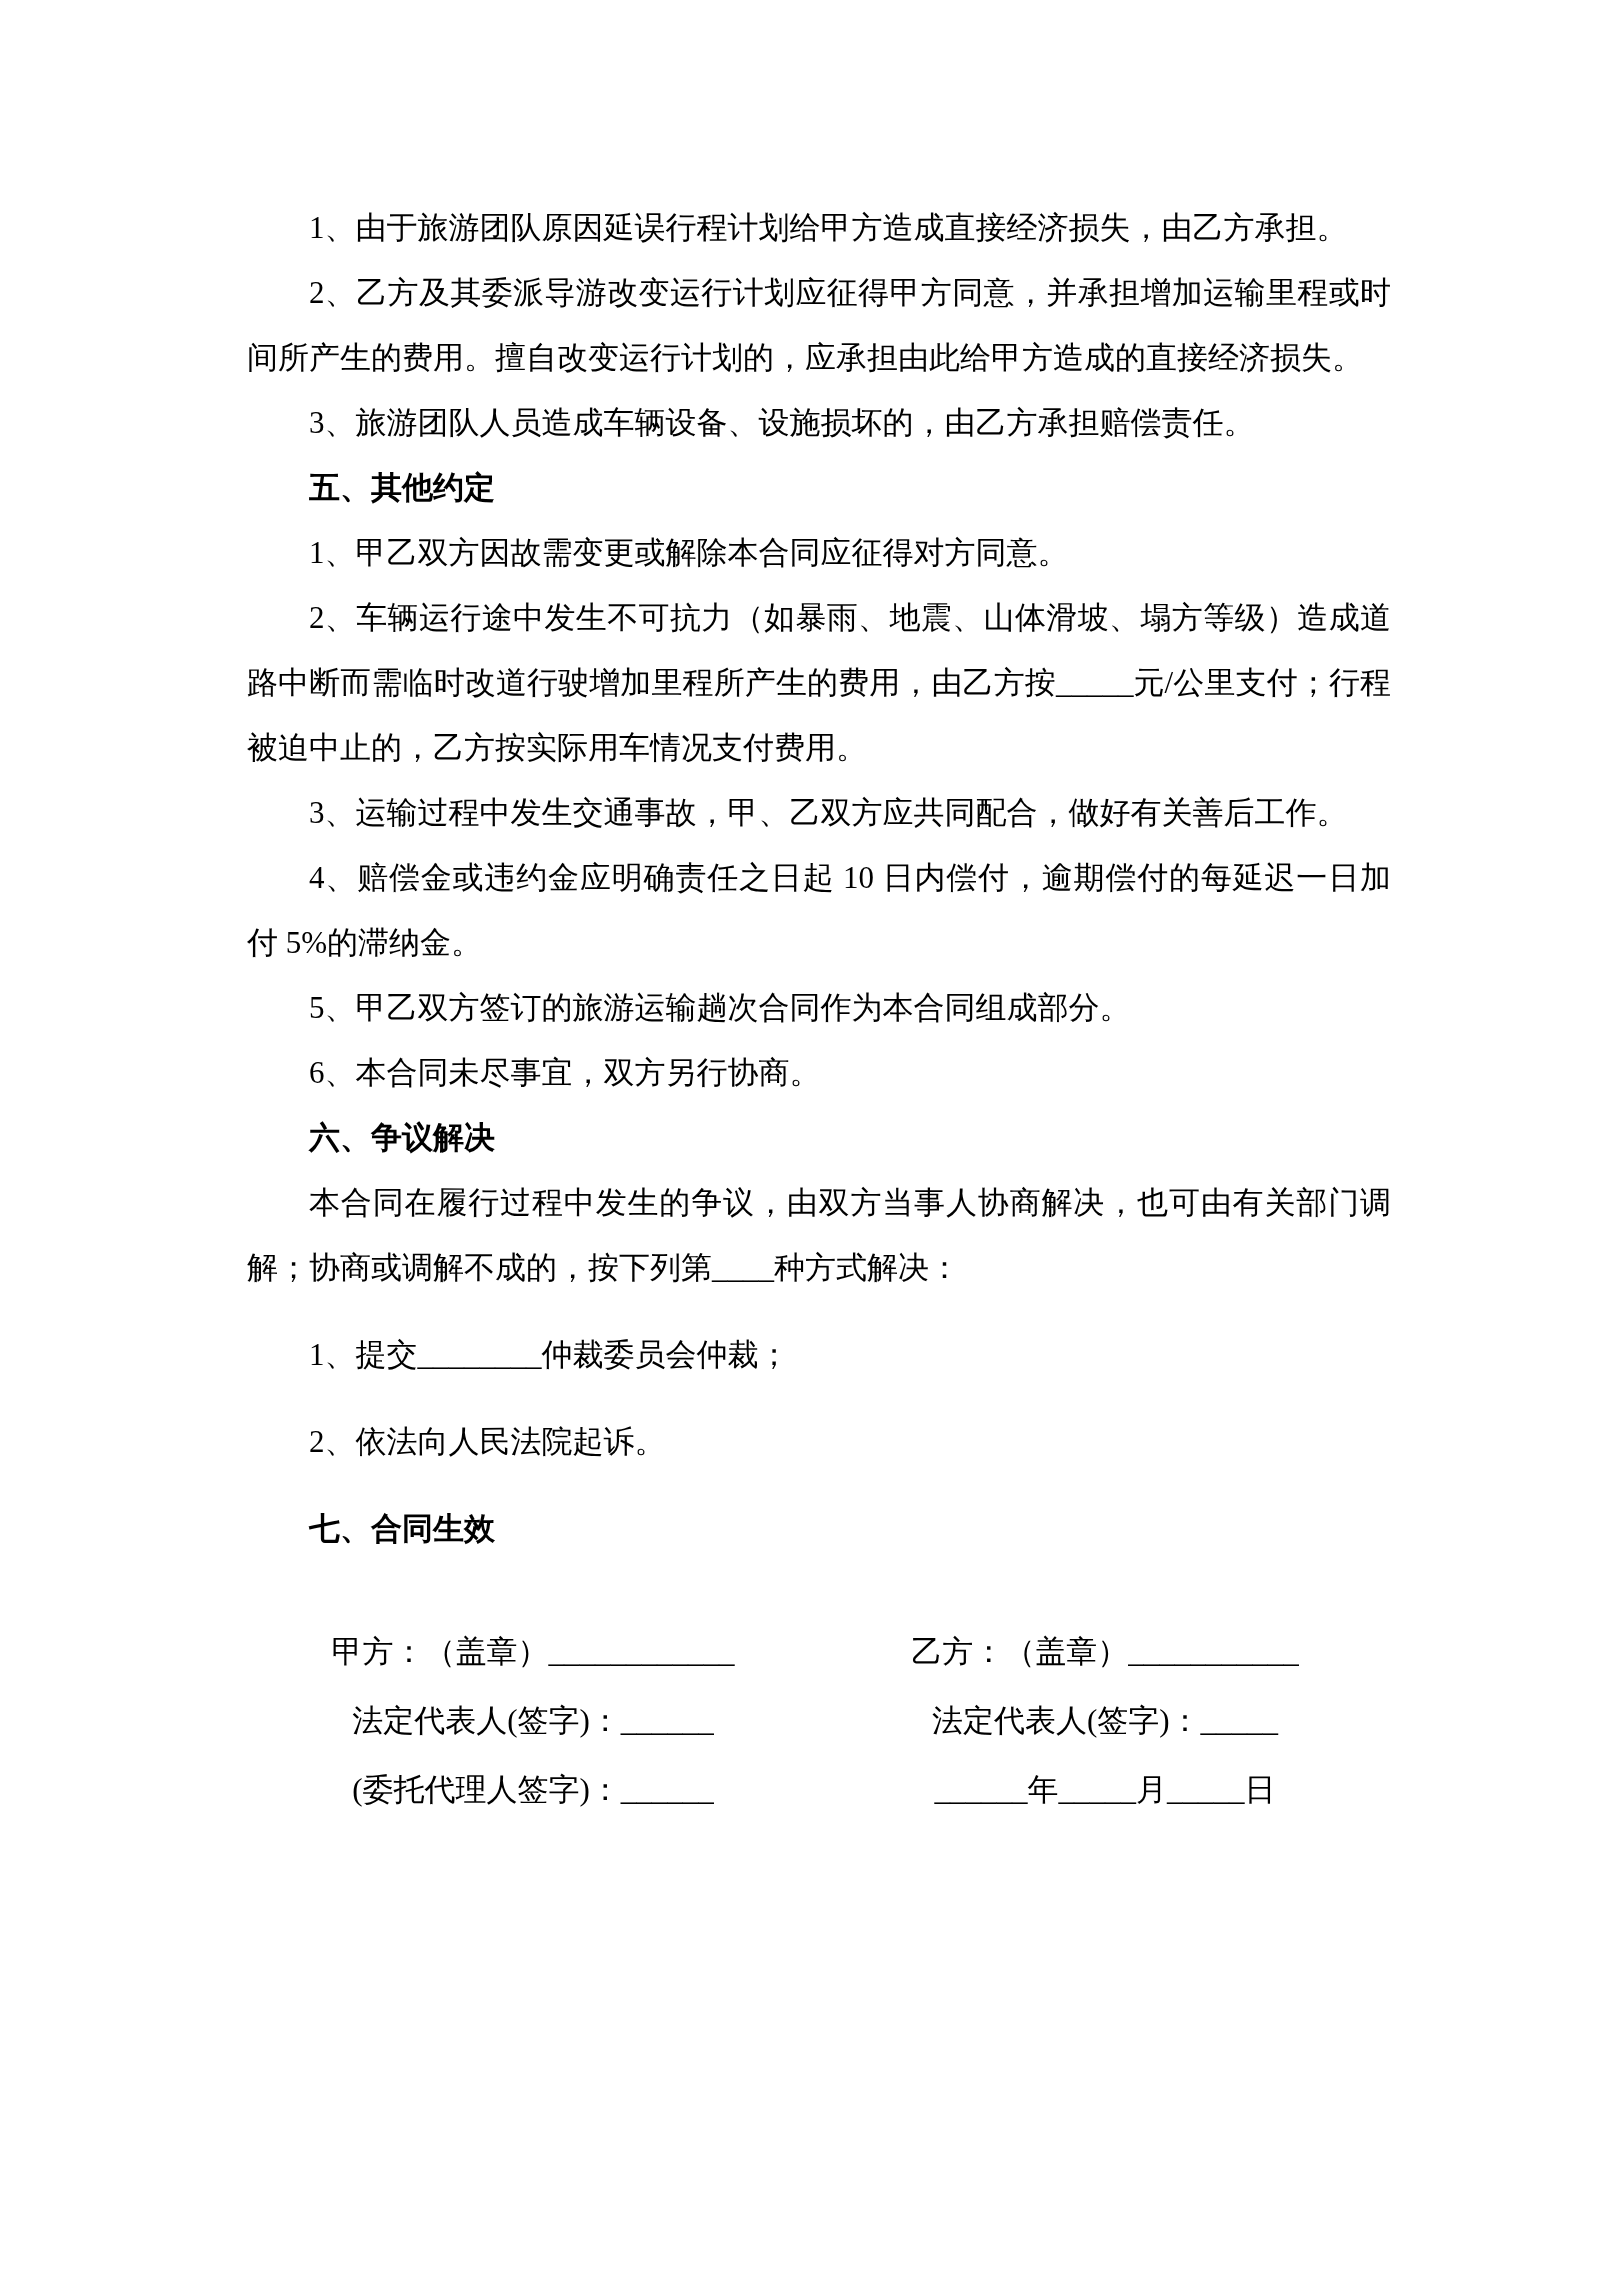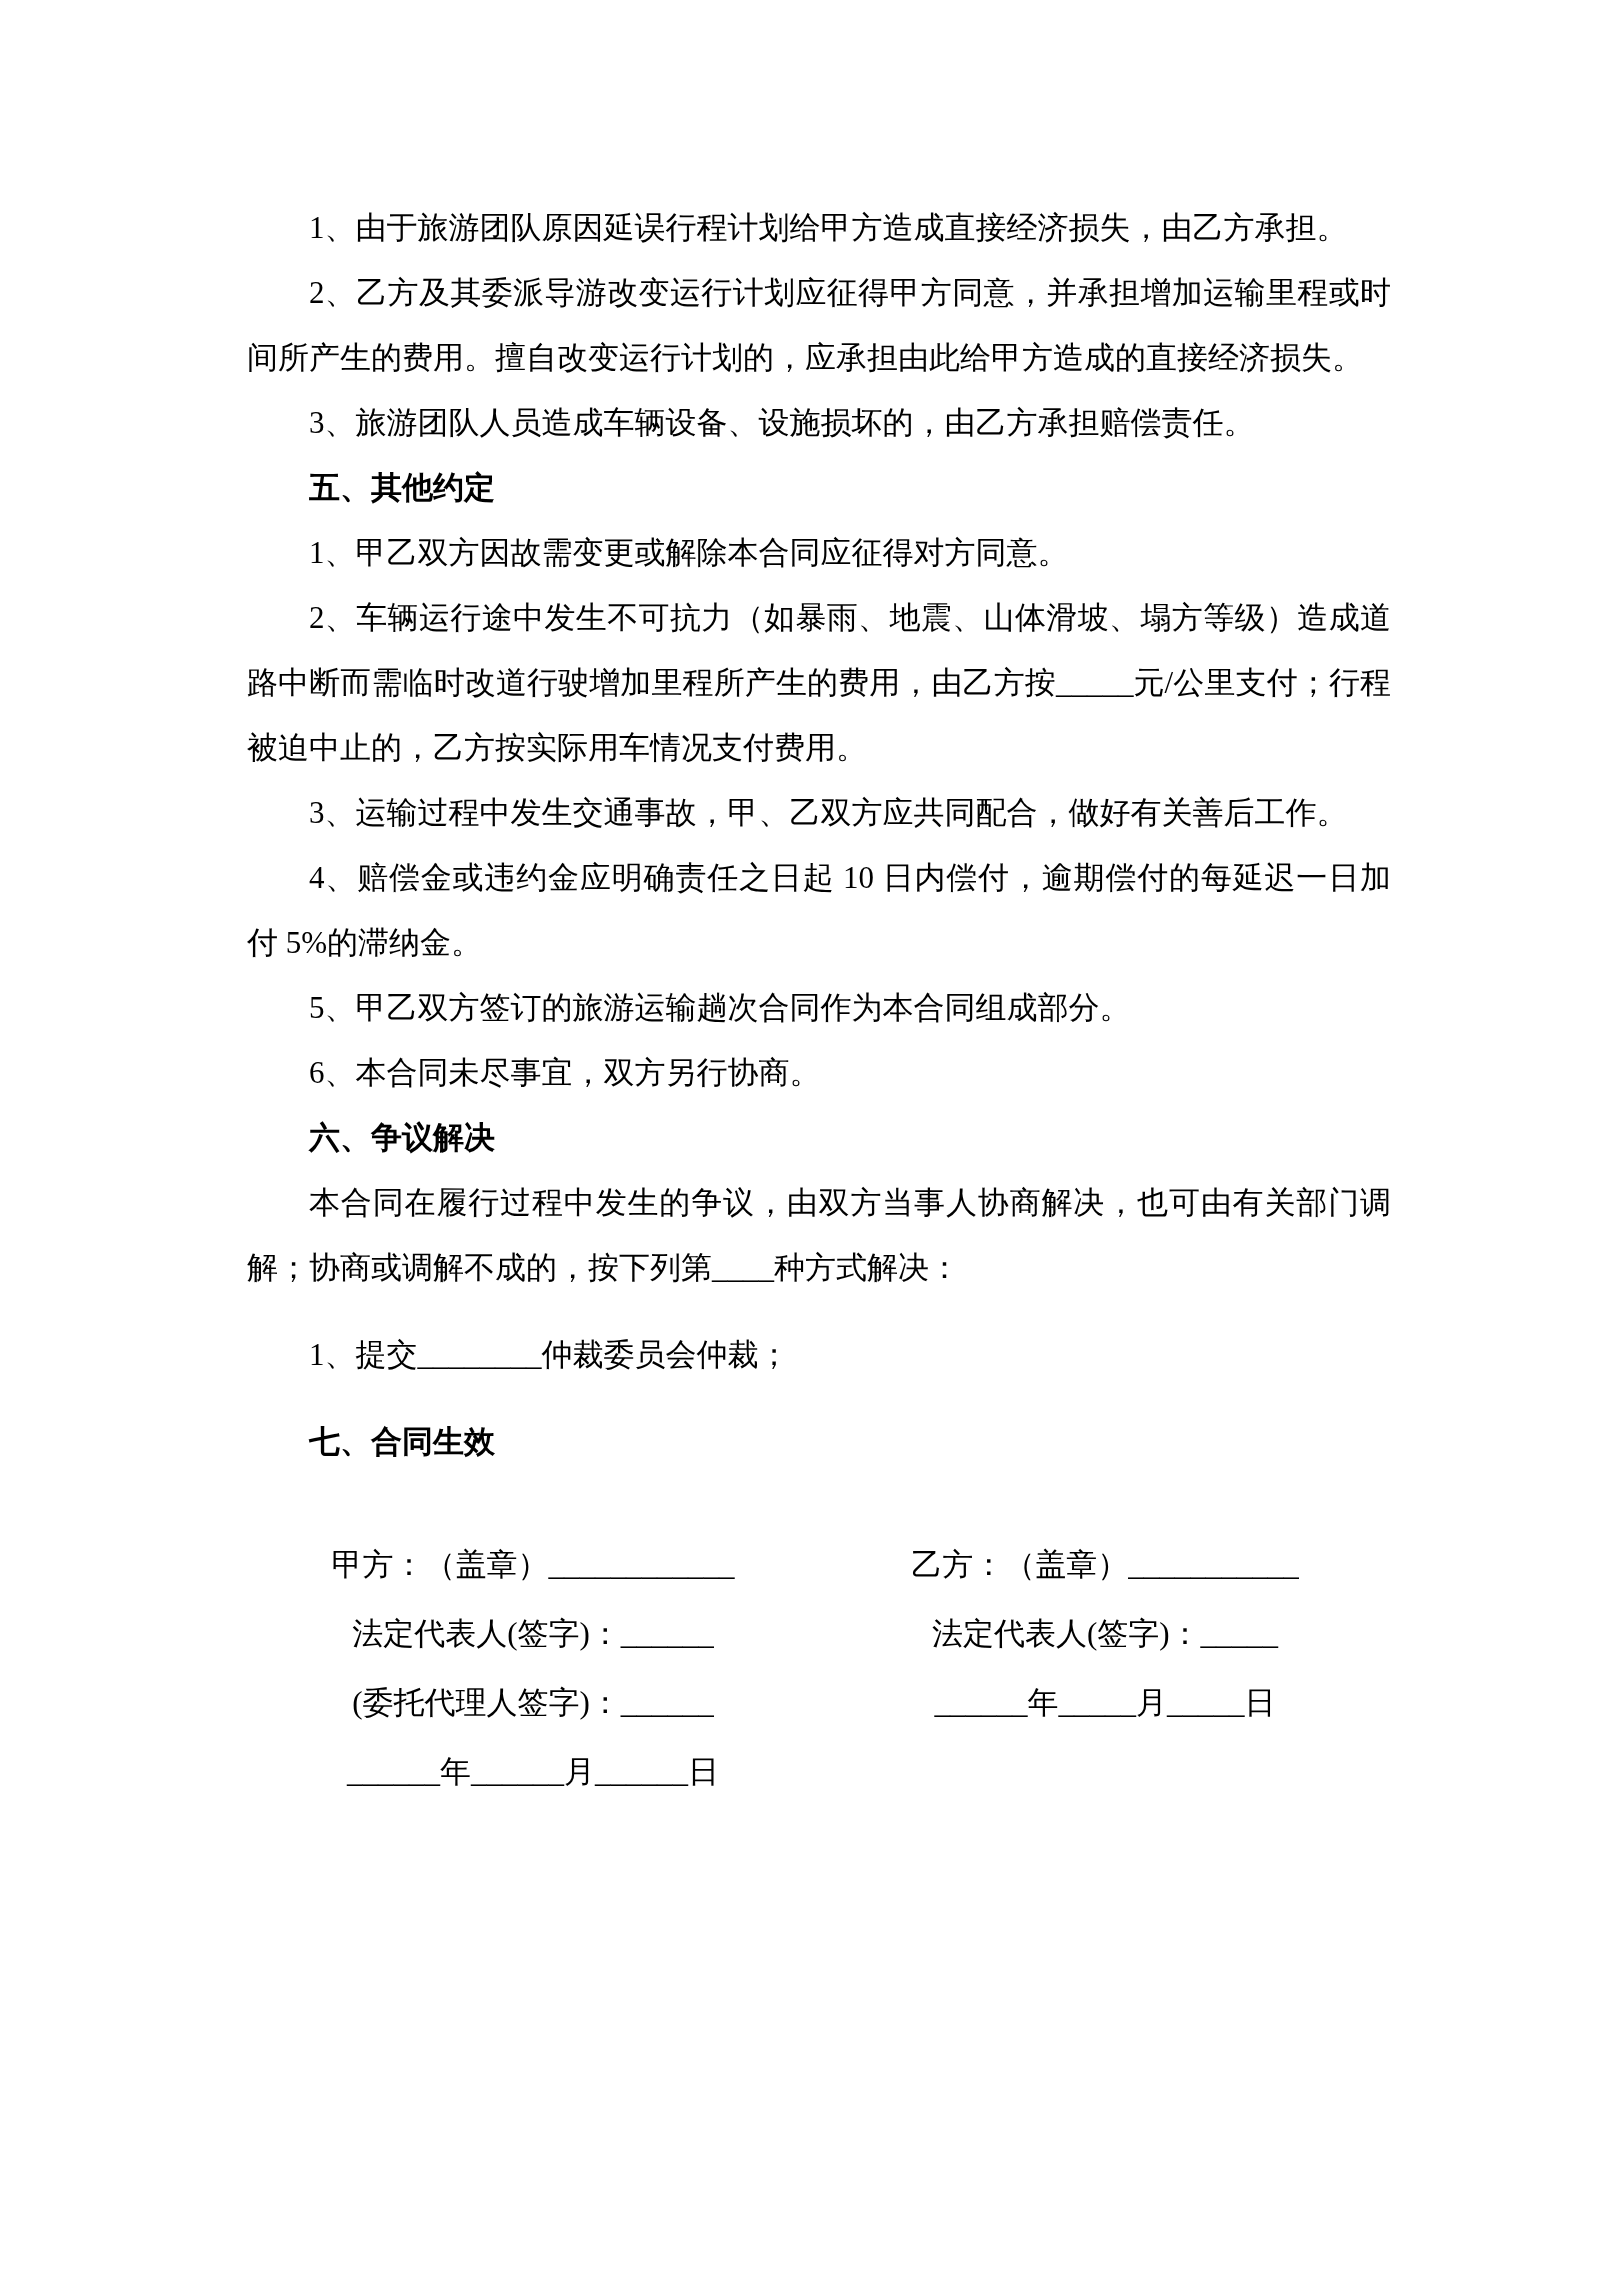--- a/index.html
+++ b/index.html
@@ -66,29 +66,29 @@
   <p class="para">1、甲乙双方因故需变更或解除本合同应征得对方同意。</p>
   <p class="para">2、车辆运行途中发生不可抗力（如暴雨、地震、山体滑坡、塌方等级）造成道路中断而需临时改道行驶增加里程所产生的费用，由乙方按_____元/公里支付；行程被迫中止的，乙方按实际用车情况支付费用。</p>
   <p class="para">3、运输过程中发生交通事故，甲、乙双方应共同配合，做好有关善后工作。</p>
   <p class="para">4、赔偿金或违约金应明确责任之日起 10 日内偿付，逾期偿付的每延迟一日加付 5%的滞纳金。</p>
   <p class="para">5、甲乙双方签订的旅游运输趟次合同作为本合同组成部分。</p>
   <p class="para">6、本合同未尽事宜，双方另行协商。</p>
 
   <p class="para heading">六、争议解决</p>
   <p class="para">本合同在履行过程中发生的争议，由双方当事人协商解决，也可由有关部门调解；协商或调解不成的，按下列第____种方式解决：</p>
   <p class="para spaced-top spaced-bottom">1、提交________仲裁委员会仲裁；</p>
+  <p class="para spaced-bottom">2、依法向人民法院起诉。</p>
 
   <p class="para heading">七、合同生效</p>
 
   <div class="signature-block">
     <div class="signature-col">
       <p class="sig-line">甲方：（盖章）____________</p>
       <p class="sig-line">法定代表人(签字)：______</p>
       <p class="sig-line">(委托代理人签字)：______</p>
-      <p class="sig-line">______年______月______日</p>
     </div>
     <div class="signature-col">
       <p class="sig-line">乙方：（盖章）___________</p>
       <p class="sig-line">法定代表人(签字)：_____</p>
       <p class="sig-line">______年_____月_____日</p>
     </div>
   </div>
 
 </div>
 

